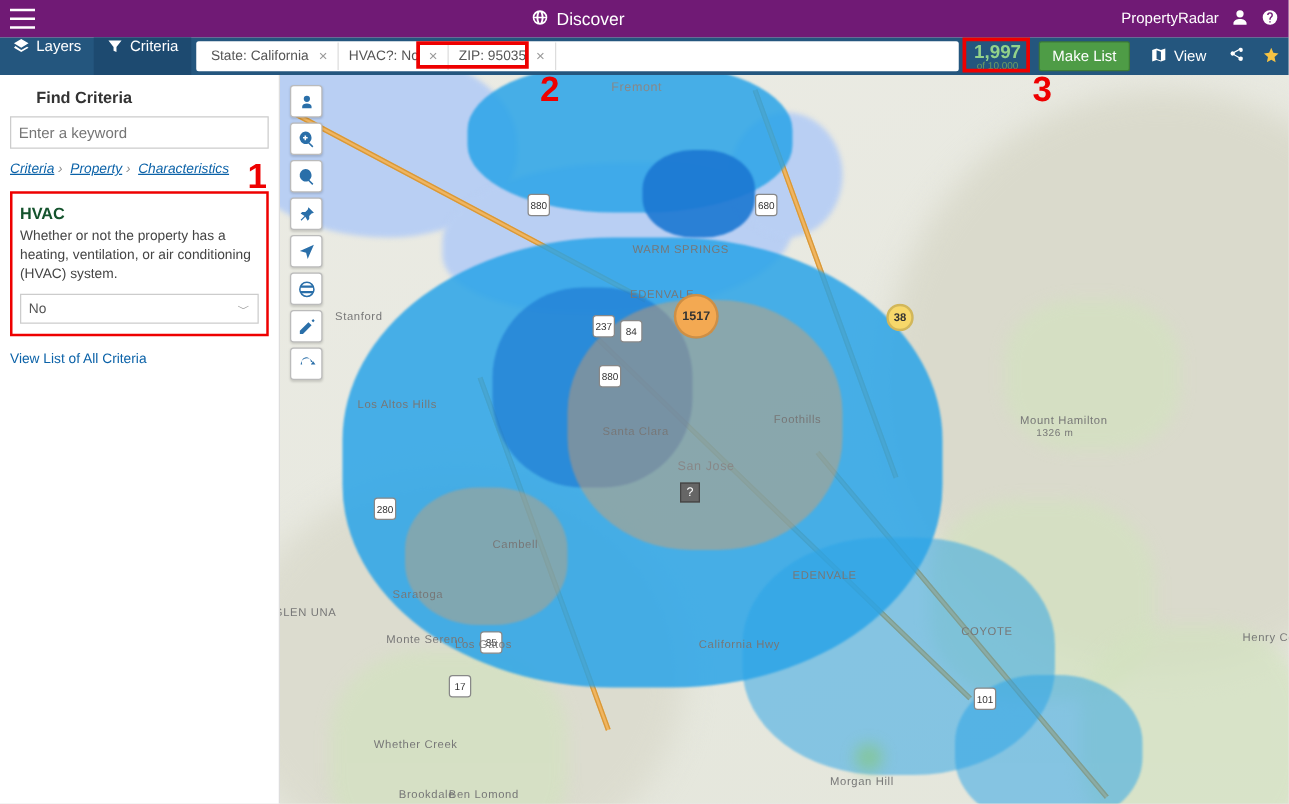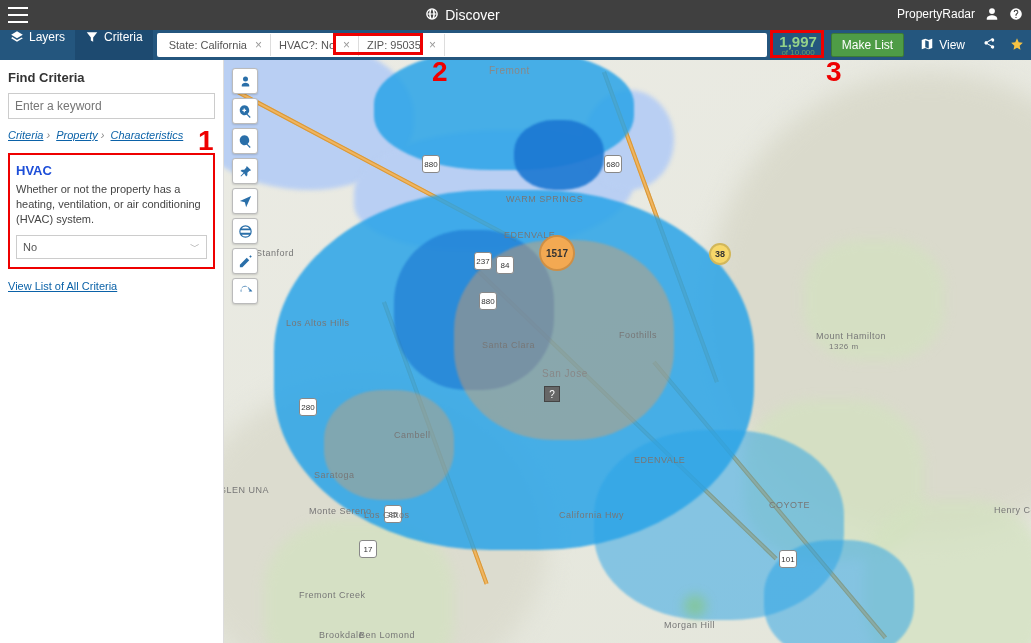--- a/index.html
+++ b/index.html
@@ -1,20 +1,20 @@
 <!DOCTYPE html>
 <html><head>
 <meta charset="utf-8">
 <style>
 * { margin: 0; padding: 0; box-sizing: border-box; font-family: -apple-system, BlinkMacSystemFont, "Segoe UI", Arial, sans-serif; }
 html, body { width: 1031px; height: 643px; overflow: hidden; }
 body { display: flex; flex-direction: column; background: #e8e8e8; }
 
 
-.topbar { height: 30px; background: #404040; color: #fff; display: flex; align-items: center; padding: 0 8px; font-size: 14px; }
+.topbar { height: 30px; background: #701a75; color: #fff; display: flex; align-items: center; padding: 0 8px; font-size: 14px; }
 .topbar .title { flex: 1; text-align: center; display: flex; align-items: center; justify-content: center; gap: 6px; }
 .topbar .right { display: flex; align-items: flex-start; gap: 10px; font-size: 12px; }
 .hamburger { width: 20px; height: 16px; display: flex; flex-direction: column; justify-content: space-between; cursor: pointer; }
 .hamburger span { height: 2px; background: #fff; }
 
 
 .toolbar { height: 30px; background: #24567e; display: flex; align-items: stretch; color: #fff; font-size: 12px; }
 .tool-btn { display: flex; align-items: flex-start; gap: 5px; padding: 0 10px; cursor: pointer; }
 .tool-btn.criteria { background: #1d4a70; }
 .chips { flex: 1; display: flex; align-items: center; background: #fff; margin: 3px 4px; border-radius: 2px; padding: 0 4px; gap: 0; overflow: hidden; }
@@ -25,31 +25,31 @@
 .count-box .small { font-size: 8px; color: #6a9c63; }
 .make-list { background: #4e9c46; border: 1px solid #3c7a36; color: #fff; padding: 3px 10px; margin: 3px 6px; border-radius: 2px; font-size: 12px; cursor: pointer; display: flex; align-items: center; }
 .view-btn { display: flex; align-items: center; gap: 5px; padding: 0 10px; cursor: pointer; }
 .toolbar .icon-btn { width: 28px; display: flex; align-items: center; justify-content: center; cursor: pointer; }
 
 
 .main { flex: 1; display: flex; min-height: 0; }
 
 
 .sidebar { width: 224px; background: #fff; padding: 10px 8px; border-right: 1px solid #ddd; font-size: 12px; color: #333; }
-.sidebar h3 { font-size: 13px; font-weight: 700; margin-bottom: 8px; }
+.sidebar h3 { font-size: 13px; font-weight: 700; margin-bottom: 8px; margin-left: 21px; }
 .kw-input { width: 100%; height: 26px; border: 1px solid #ccc; padding: 4px 6px; font-size: 12px; margin-bottom: 10px; }
 .breadcrumb { font-size: 11px; margin-bottom: 12px; font-style: italic; }
 .breadcrumb a { color: #0b62a8; text-decoration: underline; cursor: pointer; }
 .breadcrumb .sep { color: #888; margin: 0 3px; }
 .crit-box { border: 2px solid #e00; padding: 8px 6px; margin-bottom: 10px; }
-.crit-box h4 { font-size: 13px; color: #1d4ed8; font-weight: 700; margin-bottom: 4px; }
+.crit-box h4 { font-size: 13px; color: #14532d; font-weight: 700; margin-bottom: 4px; }
 .crit-box p { font-size: 11px; color: #444; line-height: 1.35; margin-bottom: 8px; }
 .select { width: 100%; height: 24px; border: 1px solid #ccc; padding: 0 6px; font-size: 11px; color: #555; display: flex; align-items: center; justify-content: space-between; cursor: pointer; }
 .select .chev { color: #999; font-size: 10px; }
-.view-all { color: #0b62a8; font-size: 11px; text-decoration: underline; cursor: pointer; }
+.view-all { color: #0b62a8; font-size: 11px; cursor: pointer; }
 
 
 .map-wrap { flex: 1; position: relative; background: linear-gradient(160deg, #ebebe4 0%, #e4e6db 100%); overflow: hidden; }
 .map-bg { position: absolute; inset: 0; }
 .terrain { position: absolute; border-radius: 50%; filter: blur(12px); }
 .water { position: absolute; background: #b9cff3; border-radius: 40% 50% 45% 55%; filter: blur(2px); }
 .green { position: absolute; background: #d3e2c0; border-radius: 40%; filter: blur(6px); opacity: 0.7; }
 .data-cloud { position: absolute; border-radius: 45%; filter: blur(1px); }
 .dc1 { background: rgba(41,163,231,0.85); }
 .dc2 { background: rgba(27,119,210,0.9); }
@@ -214,32 +214,32 @@
       <div class="shield" style="left:380px;top:95px">680</div>
       <div class="shield" style="left:250px;top:192px">237</div>
       <div class="shield" style="left:272px;top:196px">84</div>
       <div class="shield" style="left:75px;top:338px">280</div>
       <div class="shield" style="left:255px;top:232px">880</div>
       <div class="shield" style="left:160px;top:445px">85</div>
       <div class="shield" style="left:135px;top:480px">17</div>
       <div class="shield" style="left:555px;top:490px">101</div>
 
       <div class="label big" style="left:265px;top:5px">Fremont</div>
-      <div class="label" style="left:32px;top:188px">Stanford</div>
+      <div class="label" style="left:44px;top:188px">Stanford</div>
       <div class="label" style="left:62px;top:258px">Los Altos Hills</div>
       <div class="label" style="left:280px;top:170px">EDENVALE</div>
       <div class="label" style="left:282px;top:134px">WARM SPRINGS</div>
       <div class="label big" style="left:318px;top:308px">San Jose</div>
       <div class="label" style="left:258px;top:280px">Santa Clara</div>
       <div class="label" style="left:395px;top:270px">Foothills</div>
       <div class="label" style="left:170px;top:370px">Cambell</div>
       <div class="label" style="left:140px;top:450px">Los Gatos</div>
       <div class="label" style="left:90px;top:410px">Saratoga</div>
       <div class="label" style="left:-5px;top:425px">GLEN UNA</div>
-      <div class="label" style="left:75px;top:530px">Fremont Creek</div>
+      <div class="label" style="left:75px;top:530px">Whether Creek</div>
       <div class="label" style="left:95px;top:570px">Brookdale</div>
       <div class="label" style="left:135px;top:570px">Ben Lomond</div>
       <div class="label" style="left:440px;top:560px">Morgan Hill</div>
       <div class="label" style="left:545px;top:440px">COYOTE</div>
       <div class="label" style="left:410px;top:395px">EDENVALE</div>
       <div class="label" style="left:85px;top:446px">Monte Sereno</div>
       <div class="label" style="left:335px;top:450px">California Hwy</div>
       <div class="label" style="left:592px;top:271px">Mount Hamilton</div>
       <div class="label" style="left:605px;top:282px;font-size:8px">1326 m</div>
       <div class="label" style="left:770px;top:445px">Henry Co</div>

